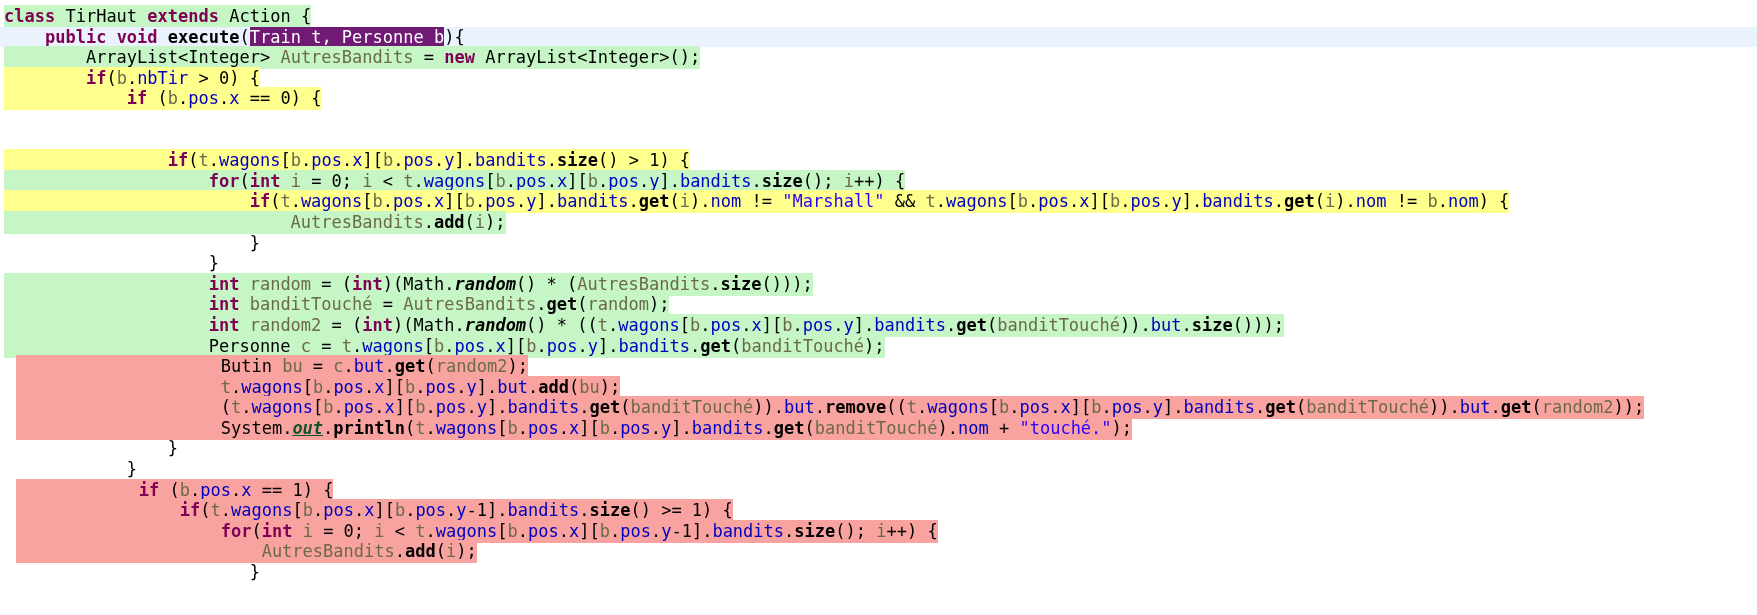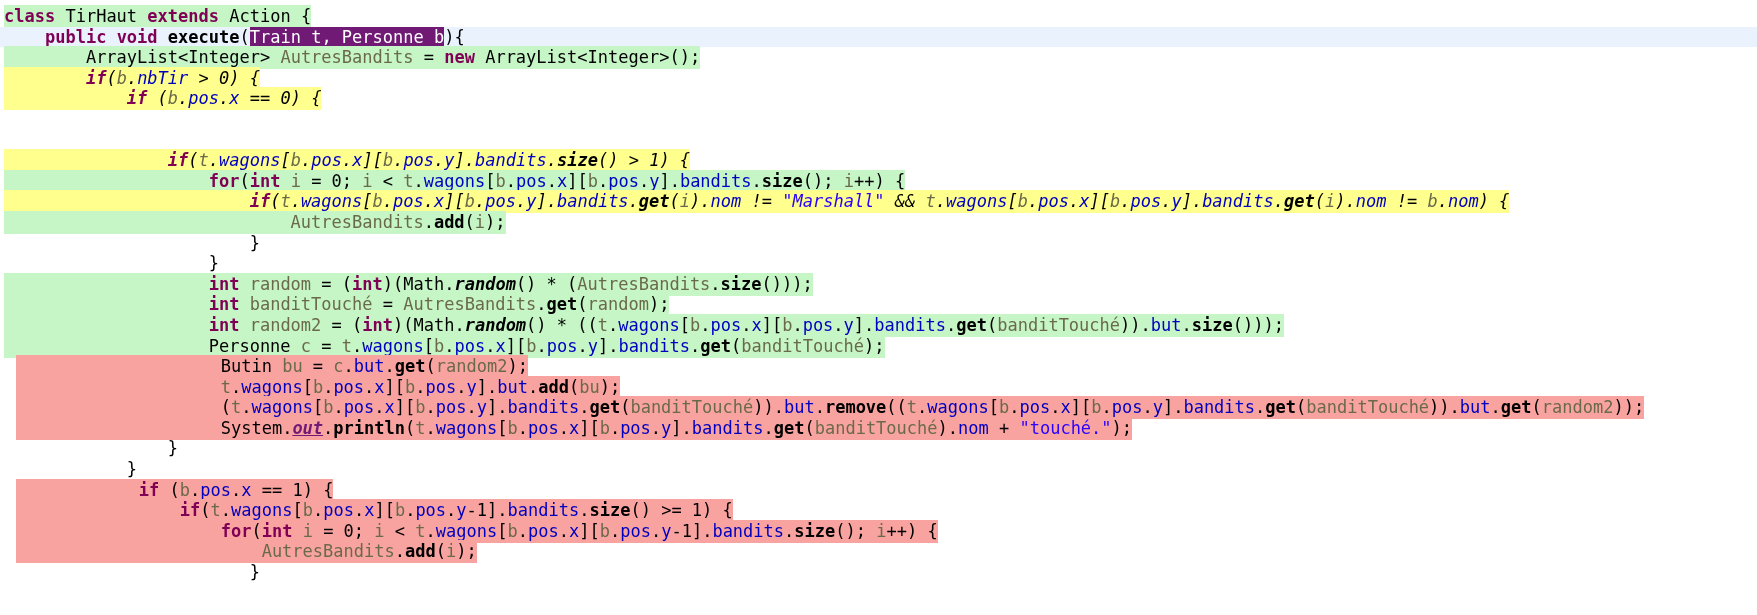--- a/index.html
+++ b/index.html
@@ -36,29 +36,29 @@
   .line.cur-line {
     background: #eaf2fd;
   }
 
   
   .run {
     display: inline;
     padding: 1px 0 2px 0;
   }
   .hl-green  { background: #c6f5c6; }
-  .hl-yellow { background: #ffff8d; font-style: italic; }
+  .hl-yellow { background: #ffff8d; }
   .hl-red    { background: #f9a3a0; margin-left: 12px; }
   .hl-none   { background: transparent; margin-top: 22px; }
 
   
   .kw   { color: #7f0055; font-weight: bold; }
   .str  { color: #2a00ff; }
   .fld  { color: #0000c0; }
-  .sfld { color: #701a75; font-style: italic; font-weight: bold; text-decoration: underline; }
+  .sfld { color: #14532d; font-style: italic; font-weight: bold; text-decoration: underline; }
   .mth  { color: #000000; font-weight: bold; }
   .mthi { color: #000000; font-weight: bold; font-style: italic; }
   .id   { color: #6a6a4a; }
   .pl   { color: #000000; }
   .num  { color: #000000; }
   .sel  { background: #701a75; color: #ffffff; }
 </style>
 </head>
 <body>
 

